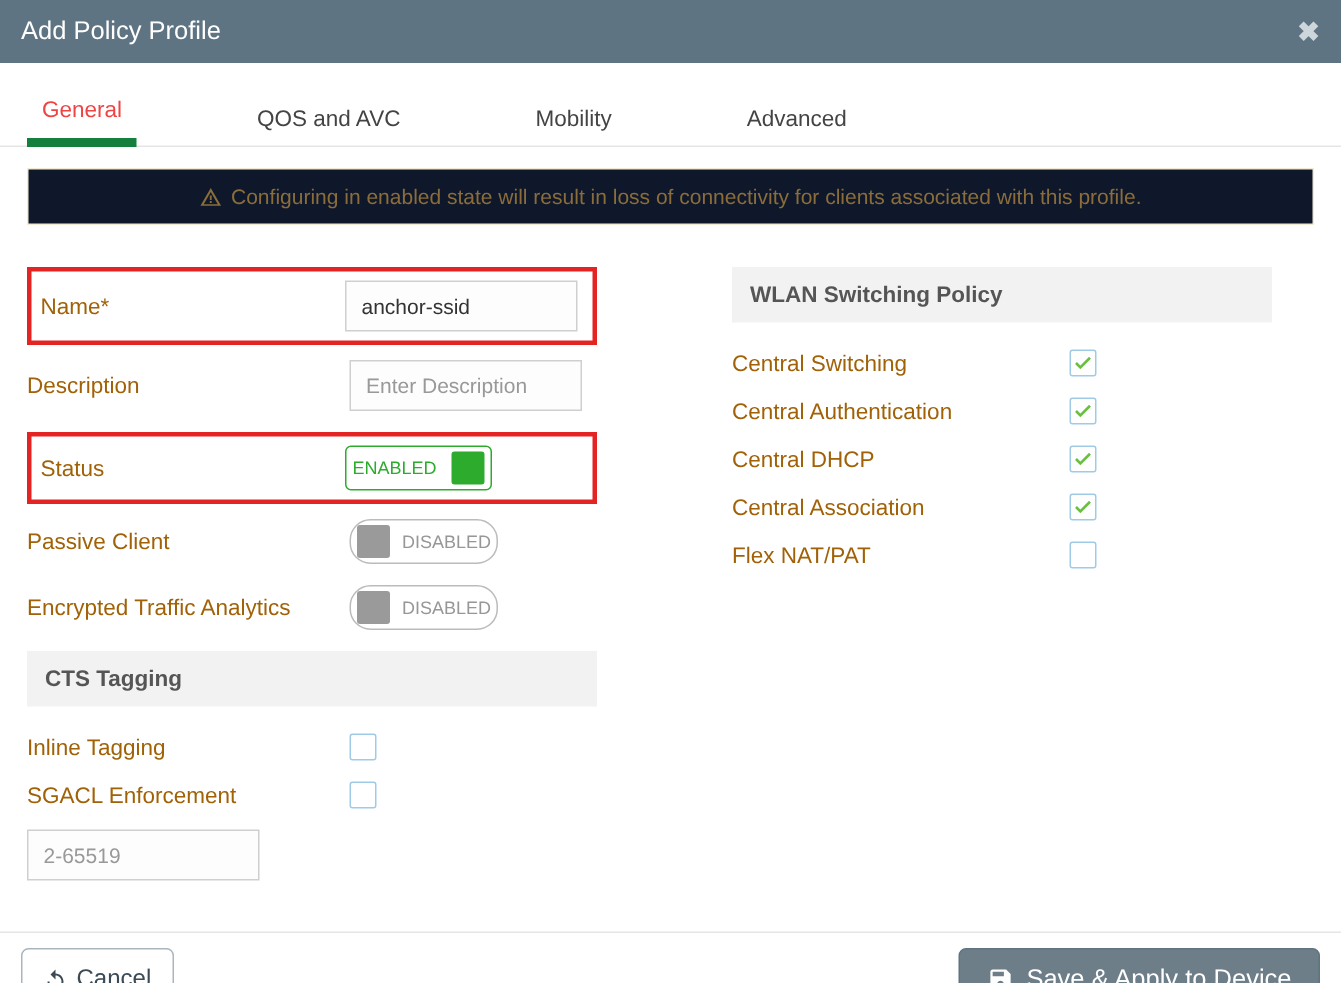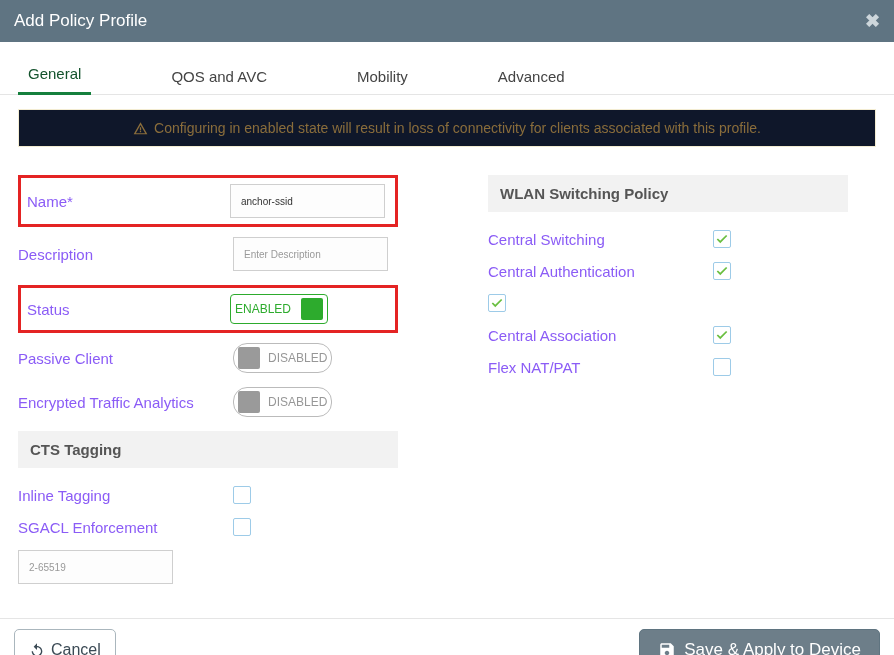--- a/index.html
+++ b/index.html
@@ -40,22 +40,22 @@
   }
   .tab {
     padding: 6px 10px 10px 10px;
     font-size: 15px;
     color: #444;
     cursor: pointer;
     position: relative;
     top: 1px;
   }
   .tab.active {
-    color: #14532d;
-    border-bottom: 3px solid #15803d;
+    color: #ef4444;
+    border-bottom: 6px solid #15803d;
   }
   .alert {
     margin: 14px 18px;
     background: #0f172a;
     border: 1px solid #f3ecd2;
     color: #8a6d3b;
     text-align: center;
     padding: 10px 8px;
     font-size: 14px;
     display: flex;
@@ -73,35 +73,35 @@
   }
   .col.right { width: 360px; }
   .row {
     display: flex;
     align-items: center;
     margin-bottom: 14px;
   }
   .row .label {
     width: 215px;
     font-size: 15px;
-    color: #8b5cf6;
+    color: #a16207;
   }
   .highlight-box {
     border: 3px solid #e42323;
     padding: 6px;
     margin-bottom: 10px;
   }
   .highlight-box .row { margin-bottom: 0; }
   .highlight-box .label { width: 203px; }
   input[type="text"] {
     border: 1px solid #cfcfcf;
     background: #fdfdfd;
     height: 34px;
     padding: 4px 10px;
-    font-size: 10px;
+    font-size: 14px;
     width: 155px;
     color: #333;
   }
   input[type="text"]::placeholder { color: #999; }
   .toggle {
     display: inline-flex;
     align-items: center;
     border: 1px solid;
     border-radius: 4px;
     height: 30px;
@@ -287,20 +287,21 @@
       <div class="row">
         <div class="label">Central Authentication</div>
         <div class="checkbox checked">
           <svg width="14" height="14" viewBox="0 0 24 24">
               <path fill="none" stroke="#6abf40" stroke-width="3" d="M4 12l5 5L20 6"></path>
             </svg>
         </div>
       </div>
 
       <div class="row">
+        <div class="label">Central DHCP</div>
         <div class="checkbox checked">
           <svg width="14" height="14" viewBox="0 0 24 24">
               <path fill="none" stroke="#6abf40" stroke-width="3" d="M4 12l5 5L20 6"></path>
             </svg>
         </div>
       </div>
 
       <div class="row">
         <div class="label">Central Association</div>
         <div class="checkbox checked">

